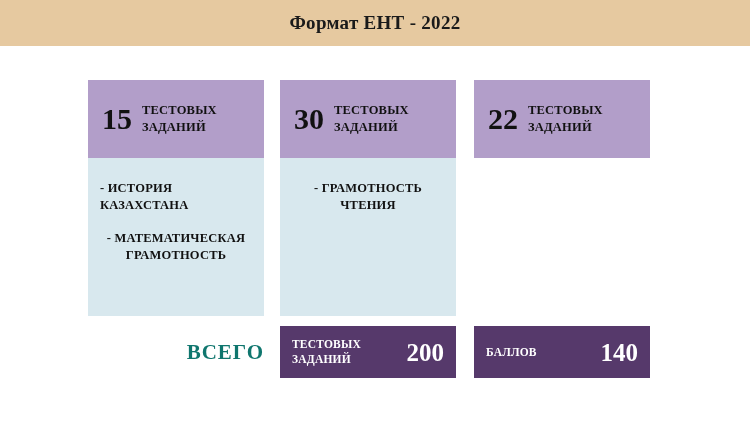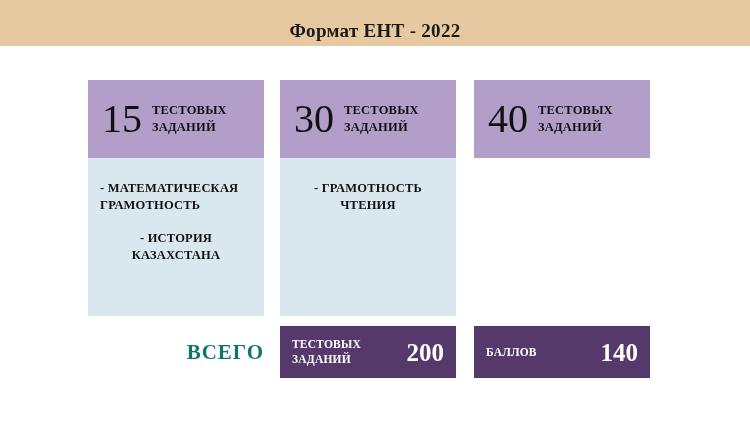--- a/index.html
+++ b/index.html
@@ -23,21 +23,21 @@
     position: absolute;
     left: 0;
     top: 0;
     width: 750px;
     height: 46px;
     background: #e6c9a0;
   }
   .header-title {
     position: absolute;
     left: 0;
-    top: 8px;
+    top: 0;
     width: 750px;
     height: 46px;
     line-height: 46px;
     text-align: center;
     font-size: 19px;
     font-weight: bold;
     color: #1a1a1a;
     letter-spacing: 0.3px;
   }
   .columns {
@@ -58,22 +58,22 @@
 
   .col-head {
     height: 78px;
     background: #b29ec9;
     display: flex;
     align-items: center;
     padding-left: 14px;
     box-sizing: border-box;
   }
   .col-head .num {
-    font-size: 40px;
-    font-weight: normal;
+    font-size: 30px;
+    font-weight: bold;
     color: #111111;
     margin-right: 10px;
     line-height: 1;
   }
   .col-head .lbl {
     font-size: 12.5px;
     font-weight: bold;
     color: #111111;
     line-height: 1.35;
     text-transform: uppercase;
@@ -154,38 +154,38 @@
   <div class="header-title">Формат ЕНТ - 2022</div>
 
   <div class="columns">
 
     <div class="col col-0">
       <div class="col-head">
         <span class="num">15</span>
         <span class="lbl">Тестовых заданий</span>
       </div>
       <div class="col-body">
+        <p>- История Казахстана</p>
         <p>- Математическая грамотность</p>
-        <p>- История Казахстана</p>
       </div>
     </div>
 
     <div class="col col-1">
       <div class="col-head">
         <span class="num">30</span>
         <span class="lbl">Тестовых заданий</span>
       </div>
       <div class="col-body">
         <p>- Грамотность чтения</p>
       </div>
     </div>
 
     <div class="col col-2">
       <div class="col-head">
-        <span class="num">40</span>
+        <span class="num">22</span>
         <span class="lbl">Тестовых заданий</span>
       </div>
     </div>
 
   </div>
 
   <div class="totals">
     <div class="total-word">ВСЕГО</div>
 
     <div class="total-box b1">

